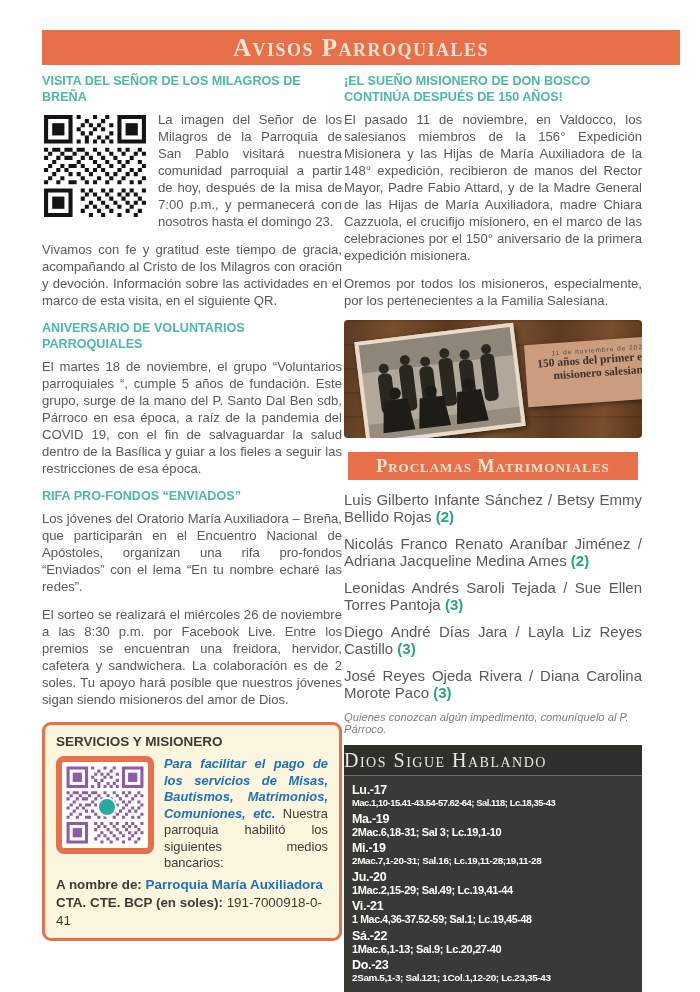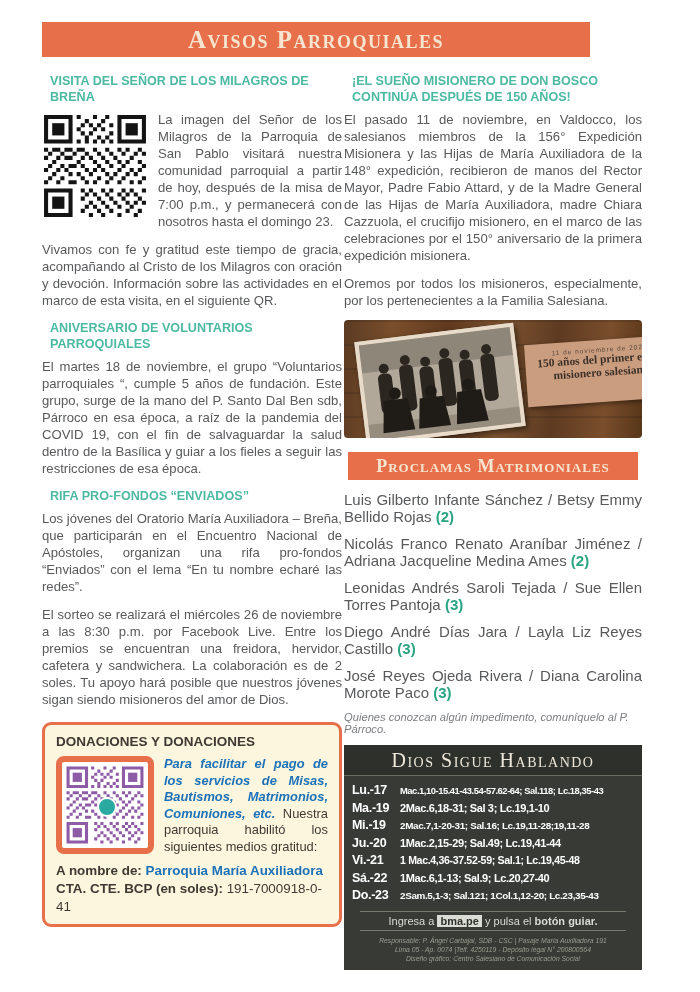--- a/index.html
+++ b/index.html
@@ -2,33 +2,33 @@
 <html><head>
 <meta charset="utf-8">
 <style>
   html,body{margin:0;padding:0;}
   body{
     width:700px;height:992px;background:#ffffff;position:relative;overflow:hidden;
     font-family:"Liberation Sans",sans-serif;color:#58595b;
   }
   
   .banner{
-    position:absolute;left:42px;top:22px;width:548px;height:35px;
+    position:absolute;left:42px;top:30px;width:638px;height:35px;
     background:#e7704a;display:flex;align-items:center;justify-content:center;
   }
   .banner h1{
     margin:0;font-family:"Liberation Serif",serif;font-variant:small-caps;
     font-weight:bold;font-size:25px;letter-spacing:1.5px;color:#f7e5d1;
   }
   
   .col{position:absolute;top:73px;}
   .col-left{left:42px;width:300px;}
   .col-right{left:344px;width:298px;}
   h2.teal{
-    margin:0 8px 6px;color:#4cb9a2;font-size:12.6px;line-height:16px;font-weight:bold;
+    margin:0 0 6px;color:#4cb9a2;font-size:12.6px;line-height:16px;font-weight:bold;
   }
   .col p.body{
     margin:0 0 11px;font-size:13.1px;line-height:17px;text-align:justify;color:#58595b;
   }
   .mt{margin-top:13px;}
   
   .qr-float{float:left;width:106px;height:106px;margin:2px 10px 2px 0;color:#141414;}
   .qr-svg{width:100%;height:100%;display:block;background:#fff;}
   .clearfix::after{content:"";display:block;clear:both;}
   
@@ -77,26 +77,26 @@
     background:#e7704a;color:#f7e5d1;text-align:center;margin:0 4px 11px;padding:4px 8px 3px;
     font-family:"Liberation Serif",serif;font-variant:small-caps;font-weight:bold;
     font-size:18px;letter-spacing:1px;
   }
   .couple{margin:0 0 10px;font-size:15px;line-height:17px;text-align:justify;}
   .count{color:#29a584;font-weight:bold;}
   .impediment-note{font-style:italic;color:#7b7d80;font-size:11.2px;margin:10px 0 10px;}
   
   .gospel-box{background:#383b35;padding-bottom:7px;}
   .gospel-title{
-    background:#2e312b;border-bottom:1px solid #6a6d62;text-align:center;
+    background:#2e312b;border-bottom:1px solid #6a6d62;
     font-family:"Liberation Serif",serif;font-variant:small-caps;font-size:20px;
     letter-spacing:1.5px;color:#ede7da;padding:4px 0 3px;
   }
   .gospel-rows{padding:7px 8px 2px;}
-  .g-row{display:flex;align-items:baseline;margin-bottom:3.5px;color:#fff;}
+  .g-row{display:flex;align-items:baseline;margin-bottom:3.5px;color:#fff;flex-direction:column;}
   .g-day{font-weight:bold;font-size:12.5px;min-width:48px;letter-spacing:-0.3px;}
   .g-refs{font-weight:bold;font-size:11px;letter-spacing:-0.35px;white-space:nowrap;}
   .r0 .g-refs{font-size:9.4px;letter-spacing:-0.45px;}
   .r2 .g-refs{font-size:9.9px;}
   .r4 .g-refs{font-size:10.6px;}
   .r6 .g-refs{font-size:9.9px;}
   .g-footer{
     margin:3px 16px 0;text-align:center;font-size:11px;color:#d9dad4;
     border-top:1px solid #777a6e;border-bottom:1px solid #777a6e;padding:3px 0;
   }
@@ -141,29 +141,29 @@
   <p class="body">Vivamos con fe y gratitud este tiempo de gracia, acompañando al Cristo de los Milagros con oración y devoción. Información sobre las actividades en el marco de esta visita, en el siguiente QR.</p>
 
   <h2 class="teal mt">ANIVERSARIO DE VOLUNTARIOS PARROQUIALES</h2>
   <p class="body">El martes 18 de noviembre, el grupo “Voluntarios parroquiales “, cumple 5 años de fundación. Este grupo, surge de la mano del P. Santo Dal Ben sdb, Párroco en esa época, a raíz de la pandemia del COVID 19, con el fin de salvaguardar la salud dentro de la Basílica y guiar a los fieles a seguir las restricciones de esa época.</p>
 
   <h2 class="teal mt">RIFA PRO-FONDOS “ENVIADOS”</h2>
   <p class="body">Los jóvenes del Oratorio María Auxiliadora – Breña, que participarán en el Encuentro Nacional de Apóstoles, organizan una rifa pro-fondos “Enviados” con el lema “En tu nombre echaré las redes”.</p>
   <p class="body">El sorteo se realizará el miércoles 26 de noviembre a las 8:30 p.m. por Facebook Live. Entre los premios se encuentran una freidora, hervidor, cafetera y sandwichera. La colaboración es de 2 soles. Tu apoyo hará posible que nuestros jóvenes sigan siendo misioneros del amor de Dios.</p>
 
   <div class="services-box">
-    <h3>DONACIONES Y DONACIONES</h3>
+    <h3>SERVICIOS Y MISIONERO</h3>
     <div class="clearfix">
       <span class="qr-frame">
         <svg class="qr-svg" viewBox="-0.5 -0.5 26 26">
             <use href="#qr-pattern"></use>
           </svg>
         <span class="dot"></span>
       </span>
-      <p class="services-intro"><span class="blue-em">Para facilitar el pago de los servicios de Misas, Bautismos, Matrimonios, Comuniones, etc.</span><span> Nuestra parroquia habilitó los siguientes medios gratitud:</span></p>
+      <p class="services-intro"><span class="blue-em">Para facilitar el pago de los servicios de Misas, Bautismos, Matrimonios, Comuniones, etc.</span><span> Nuestra parroquia habilitó los siguientes medios bancarios:</span></p>
     </div>
     <div class="bank-lines">
       <div><b>A nombre de:</b> <span class="blue-b">Parroquia María Auxiliadora</span></div>
       <div><b>CTA. CTE. BCP (en soles):</b> <span>191-7000918-0-41</span></div>
 
     </div>
   </div>
 </section>
 
 <section class="col col-right">

